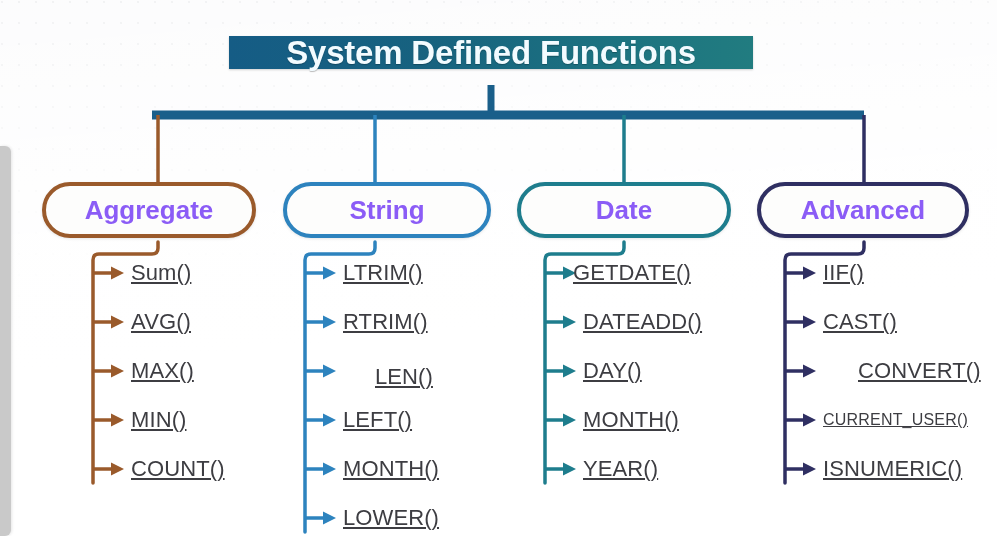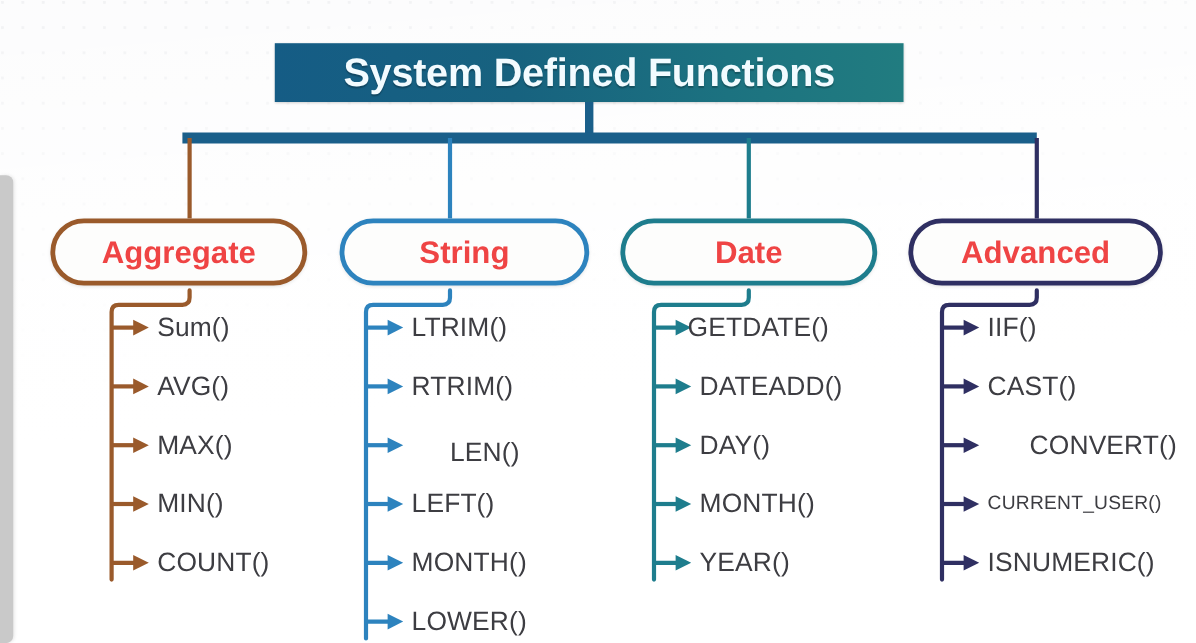--- a/index.html
+++ b/index.html
@@ -43,21 +43,21 @@
     border-radius: 0 6px 6px 0;
     box-shadow: 1px 0 3px rgba(0,0,0,0.10);
   }
 
   
   #title-banner {
     position: absolute;
     left: 229px;
     top: 36px;
     width: 524px;
-    height: 49px;
+    height: 33px;
     background: linear-gradient(to right, #155c85 0%, #17627f 38%, #1c7280 72%, #217c80 100%);
     display: flex;
     align-items: center;
     justify-content: center;
     box-shadow: 0 1px 2px rgba(0,0,0,0.18);
   }
   #title-banner .title-text {
     color: #f2fbff;
     font-size: 33px;
     font-weight: bold;
@@ -83,21 +83,21 @@
     background: #fdfdfc;
     border-radius: 28px;
     display: flex;
     align-items: center;
     justify-content: center;
     box-shadow: 0 1px 3px rgba(0,0,0,0.10);
   }
   .cat-box .cat-label {
     font-size: 26px;
     font-weight: bold;
-    color: #ef4444;
+    color: #8b5cf6;
     white-space: nowrap;
   }
 
   #cat-0 { left: 42px;  top: 182px; width: 214px; border: 4px solid #9a5a2b; }
   #cat-1 { left: 283px; top: 182px; width: 208px; border: 4px solid #2d83be; }
   #cat-2 { left: 517px; top: 182px; width: 214px; border: 4px solid #1e7d8d; }
   #cat-3 { left: 757px; top: 182px; width: 212px; border: 4px solid #2f2f62; }
 
   
   .fn-col {
@@ -107,20 +107,21 @@
     position: absolute;
     display: flex;
     align-items: center;
     height: 26px;
     white-space: nowrap;
   }
   .fn-label {
     font-size: 22px;
     color: #3d3d42;
     letter-spacing: 0.1px;
+    text-decoration: underline;
   }
   .fn-label.small {
     font-size: 16px;
     letter-spacing: 0.2px;
     text-align: right;
   }
 
   #col-0 { left: 93px;  top: 260px; }
   #col-1 { left: 305px; top: 260px; }
   #col-2 { left: 545px; top: 260px; }

